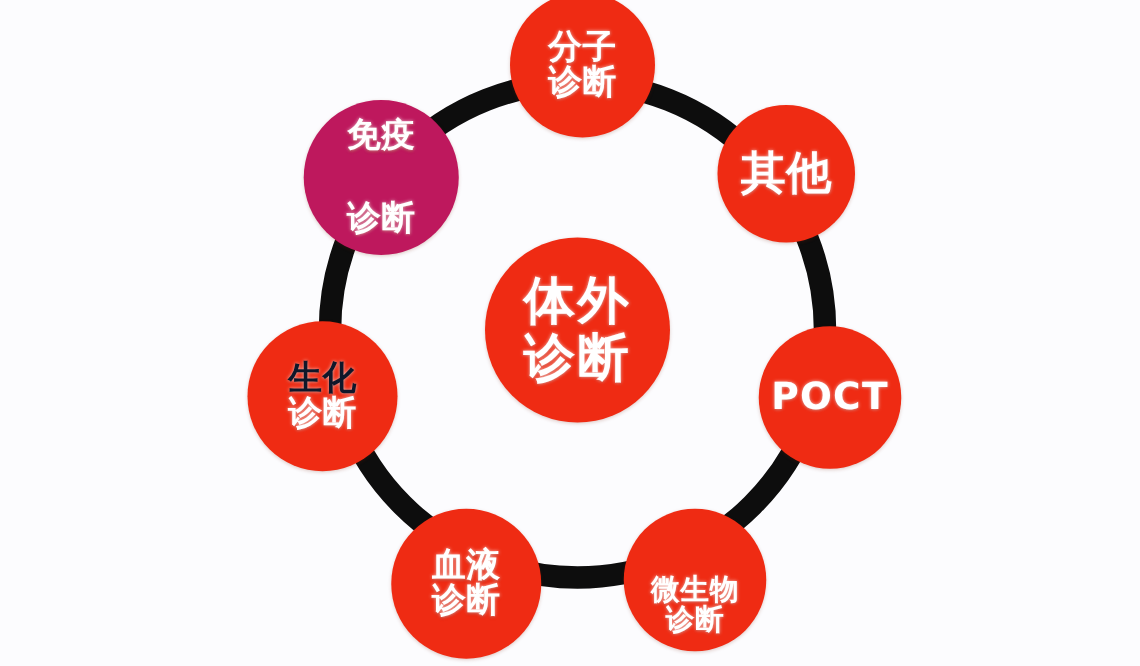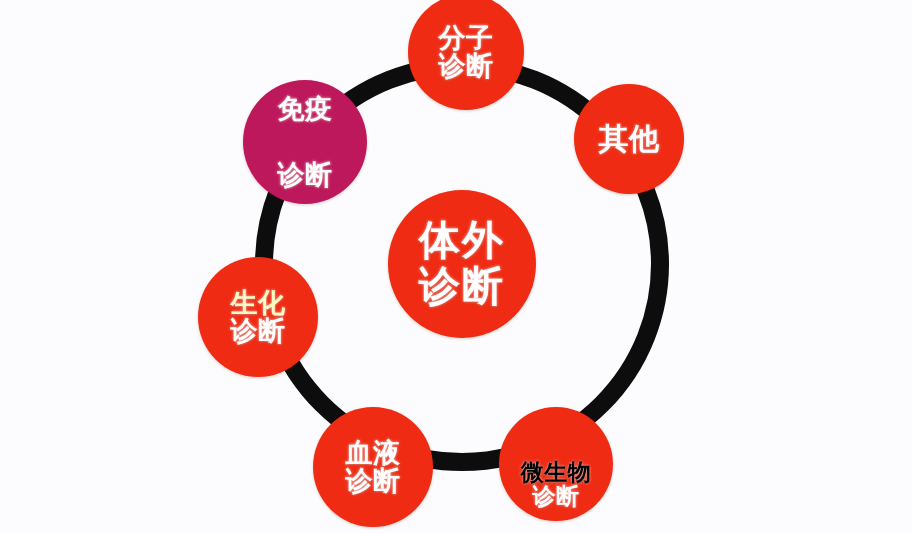--- a/index.html
+++ b/index.html
@@ -65,21 +65,21 @@
   .node.satellite .line {
     font-size: 27px;
   }
   .node.satellite.three-char .line.first {
     font-size: 23px;
   }
   .node.satellite.three-char .line.second {
     font-size: 23px;
   }
   .node.satellite.single .line {
-    font-size: 30px;
+    font-size: 36px;
   }
   .node.satellite.latin .line {
     font-size: 30px;
     letter-spacing: 1px;
   }
 </style>
 </head>
 <body>
 
 <div id="diagram-canvas" style="background: rgb(252, 252, 254);">
@@ -90,33 +90,36 @@
 
   <div class="node satellite" id="node-0" style="left: 408px; top: -6px; width: 116px; height: 116px; background: rgb(239, 43, 19);">
     <span class="line first" style="color: rgb(255, 255, 255);">分子</span>
     <span class="line second" style="color: rgb(255, 255, 255);">诊断</span>
   </div>
 
   <div class="node satellite single" id="node-1" style="left: 574px; top: 84px; width: 110px; height: 110px; background: rgb(239, 43, 19);">
     <span class="line first" style="color: rgb(255, 255, 255);">其他</span>
   </div>
 
+  <div class="node satellite latin" id="node-2" style="left: 607px; top: 261px; width: 114px; height: 114px; background: rgb(239, 43, 19);">
+    <span class="line first" style="color: rgb(255, 255, 255);">POCT</span>
+  </div>
 
   <div class="node satellite three-char" id="node-3" style="left: 499px; top: 407px; width: 114px; height: 114px; background: rgb(239, 43, 19);">
-    <span class="line first" style="color: #000000; margin-top: 40px;">微生物</span>
+    <span class="line first" style="color: #ffffff; margin-top: 40px;">微生物</span>
     <span class="line second" style="color: rgb(255, 255, 255);">诊断</span>
   </div>
 
   <div class="node satellite" id="node-4" style="left: 313px; top: 407px; width: 120px; height: 120px; background: rgb(239, 43, 19);">
     <span class="line first" style="color: #ffffff;">血液</span>
     <span class="line second" style="color: rgb(255, 255, 255);">诊断</span>
   </div>
 
   <div class="node satellite" id="node-5" style="left: 198px; top: 257px; width: 120px; height: 120px; background: rgb(239, 43, 19);">
-    <span class="line first" style="color: #fef9c3;">生化</span>
+    <span class="line first" style="color: #0f172a;">生化</span>
     <span class="line second" style="color: rgb(255, 255, 255);">诊断</span>
   </div>
 
   <div class="node satellite" id="node-6" style="left: 243px; top: 80px; width: 124px; height: 124px; background: #be185d; gap: 37px;">
     <span class="line first" style="color: rgb(255, 255, 255);">免疫</span>
     <span class="line second" style="color: rgb(255, 255, 255);">诊断</span>
   </div>
 
   <div class="node hub" id="node-hub" style="left: 388px; top: 190px; width: 148px; height: 148px; background: rgb(239, 43, 19);">
     <span class="line first" style="color: rgb(255, 255, 255);">体外</span>

